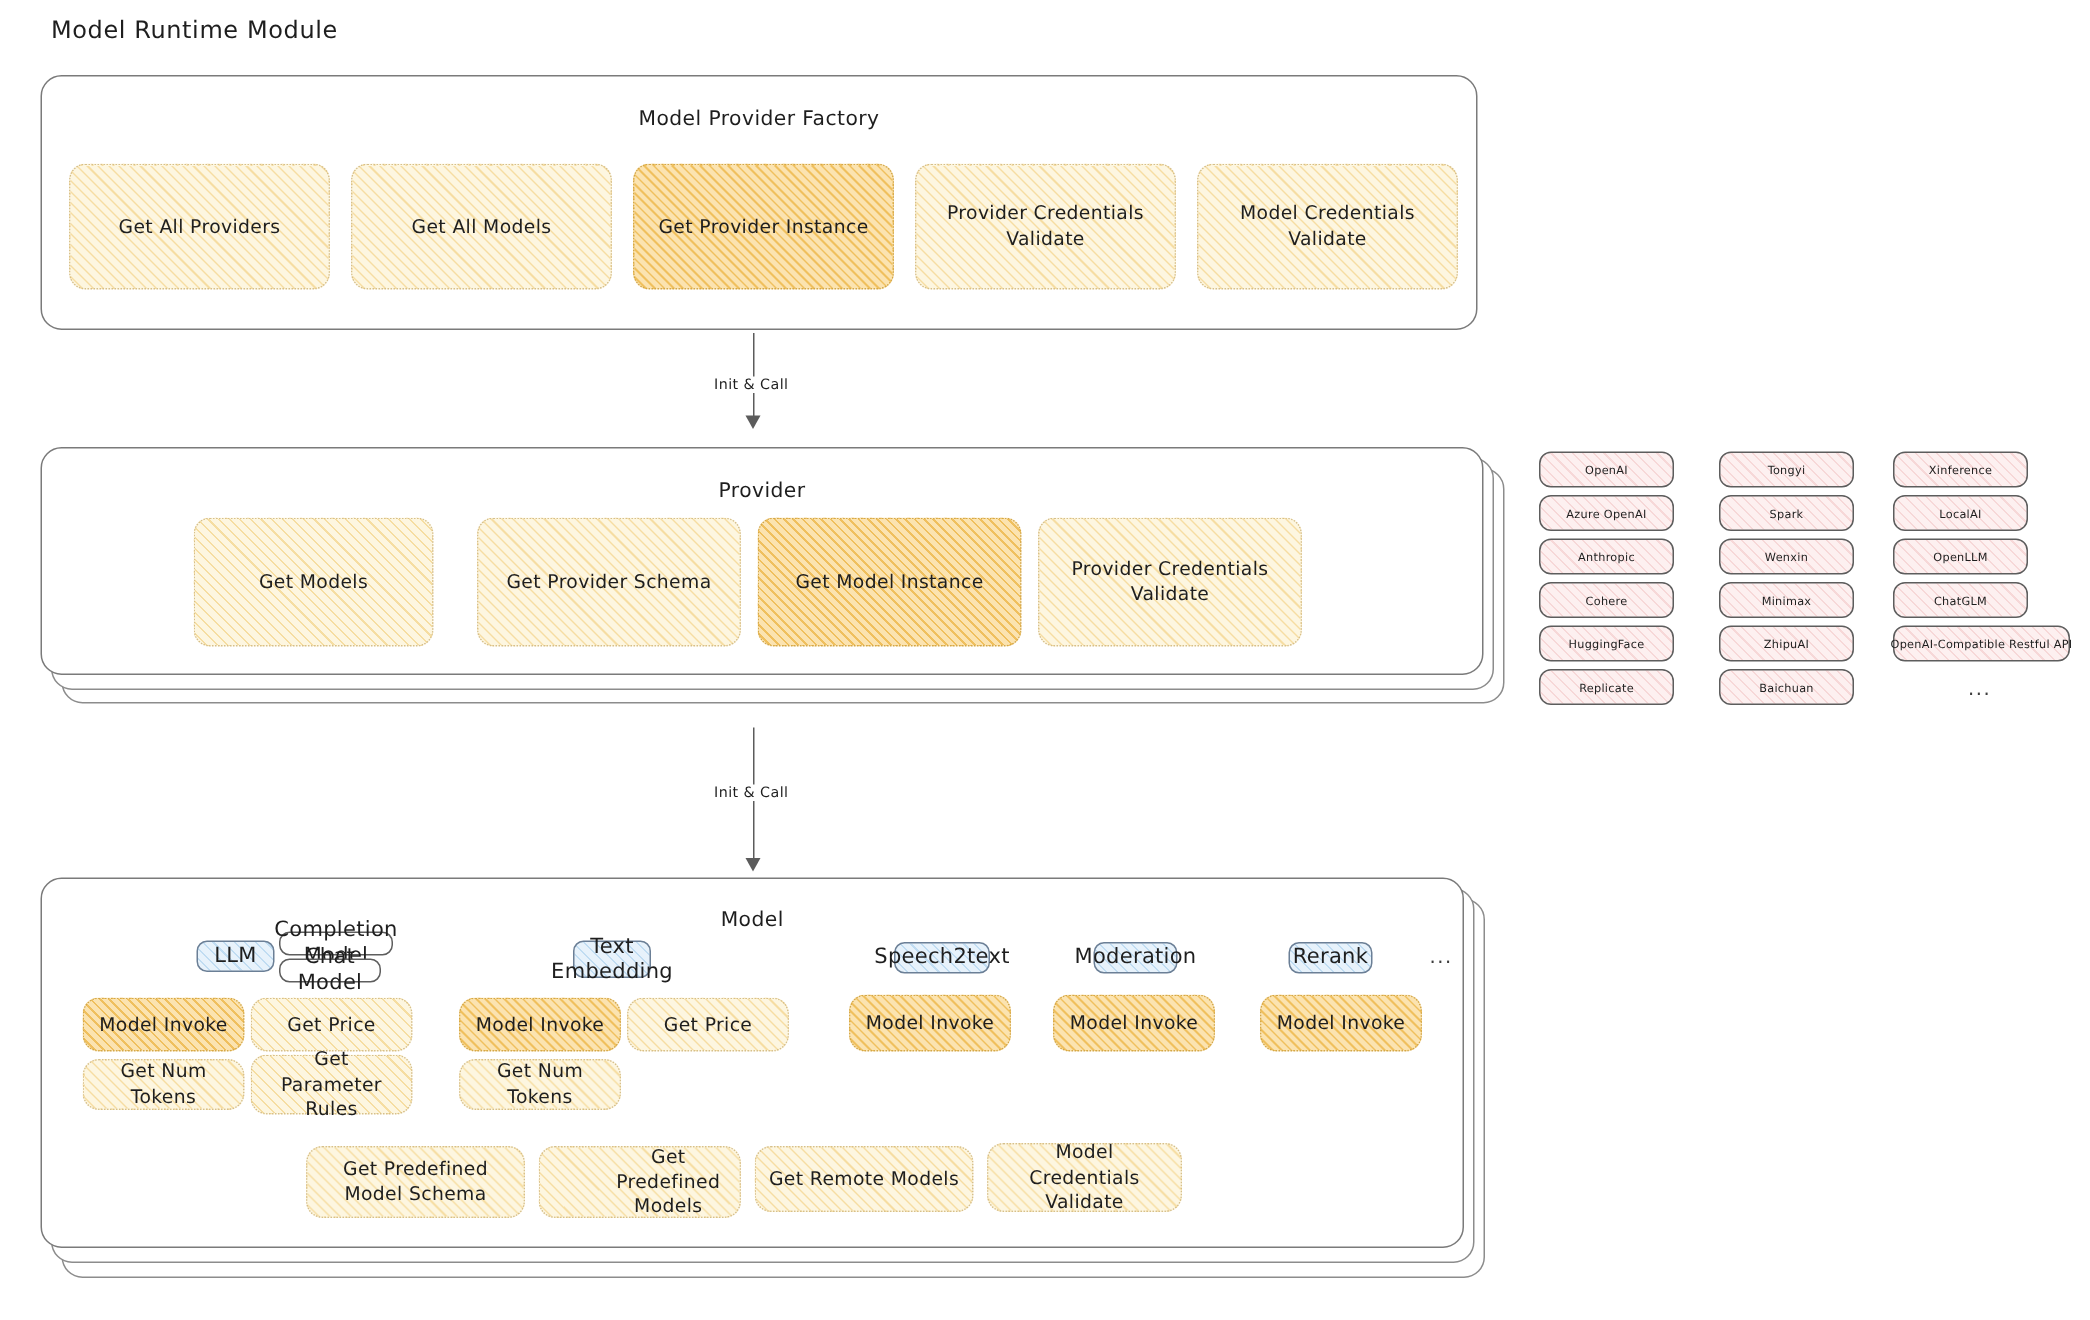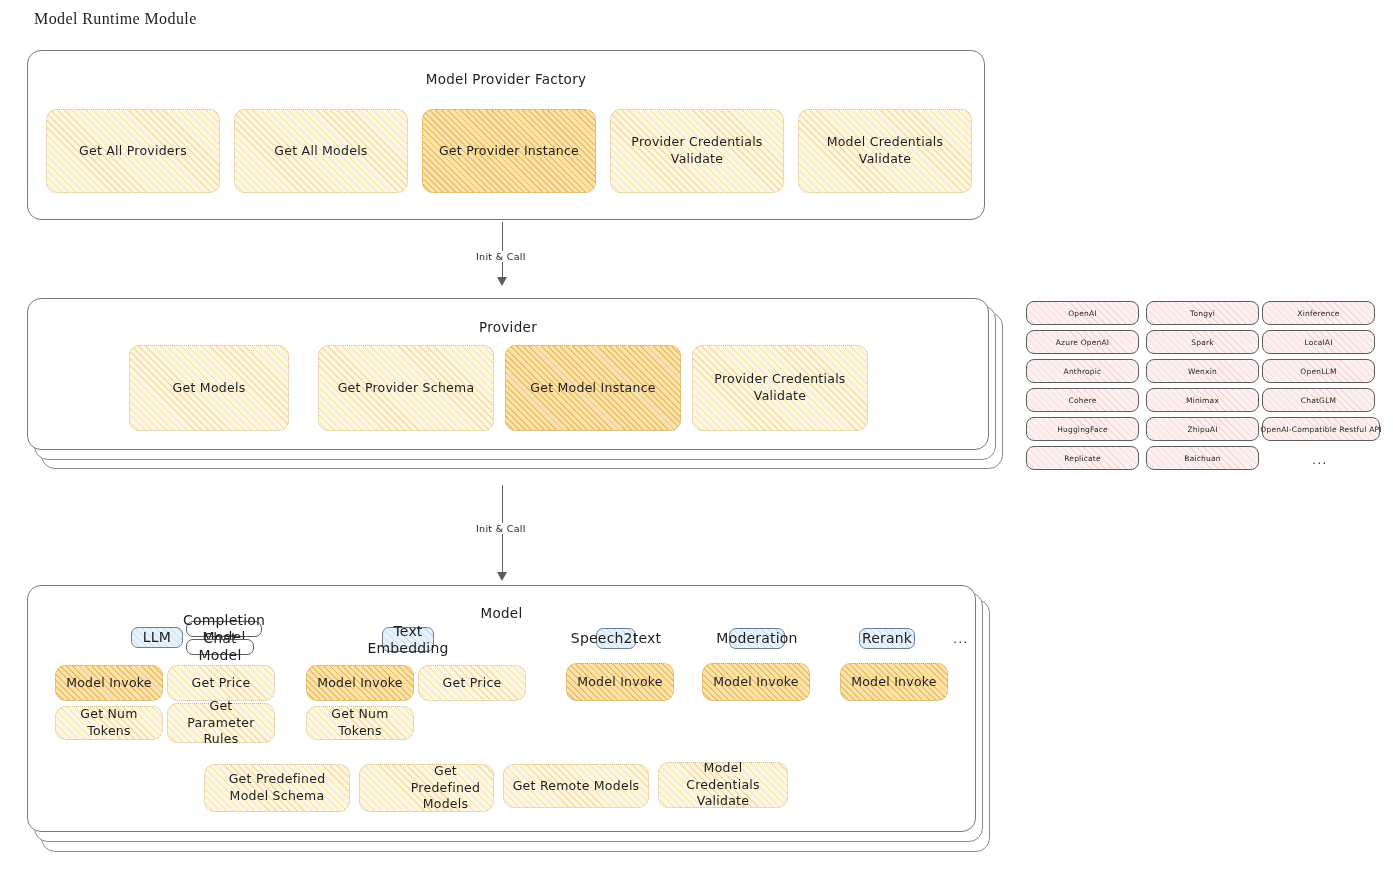--- a/index.html
+++ b/index.html
@@ -18,21 +18,20 @@
 
   
   #page-title {
     position: absolute;
     left: 34px;
     top: 10px;
     font-size: 16px;
     letter-spacing: 0.4px;
     color: #1e1e1e;
     white-space: nowrap;
-    font-family: Liberation Serif, serif;
   }
 
   
   .sketch-box {
     position: absolute;
     background: #ffffff;
     border: 1.4px solid #7a7a7a;
     border-radius: 14px;
     box-sizing: border-box;
   }
@@ -116,21 +115,21 @@
       rgba(255,255,255,0) 1px,
       rgba(255,255,255,0) 5px
     );
   }
   .chip.white { background: #ffffff; border-color: #5e5e5e; }
 
   
   .pill {
     position: absolute;
     box-sizing: border-box;
-    width: 113px;
+    width: 90px;
     height: 24px;
     border-radius: 8px;
     border: 1.2px solid #5d5d5d;
     display: flex;
     align-items: center;
     justify-content: center;
     font-size: 7.5px;
     letter-spacing: 0.2px;
     color: #1e1e1e;
     white-space: nowrap;
@@ -249,21 +248,21 @@
   <div class="node light" style="left:139px; top:79px; width:108px; height:36px;">Get Price</div>
   <div class="node light" style="left:27px; top:120px; width:108px; height:34px;">Get Num Tokens</div>
   <div class="node light" style="left:139px; top:117px; width:108px; height:40px;">Get Parameter Rules</div>
 
   <div class="chip blue" style="left:354px; top:41px; width:52px; height:25px;">Text Embedding</div>
 
   <div class="node strong" style="left:278px; top:79px; width:108px; height:36px;">Model Invoke</div>
   <div class="node light" style="left:390px; top:79px; width:108px; height:36px;">Get Price</div>
   <div class="node light" style="left:278px; top:120px; width:108px; height:34px;">Get Num Tokens</div>
 
-  <div class="chip blue" style="left:568px; top:42px; width:40px; height:21px;">Speech2text</div>
+  <div class="chip blue" style="left:568px; top:42px; width:64px; height:21px;">Speech2text</div>
   <div class="node strong" style="left:538px; top:77px; width:108px; height:38px;">Model Invoke</div>
 
   <div class="chip blue" style="left:701px; top:42px; width:56px; height:21px;">Moderation</div>
   <div class="node strong" style="left:674px; top:77px; width:108px; height:38px;">Model Invoke</div>
 
   <div class="chip blue" style="left:831px; top:42px; width:56px; height:21px;">Rerank</div>
   <div class="node strong" style="left:812px; top:77px; width:108px; height:38px;">Model Invoke</div>
 
   <div class="ellipsis" style="left:925px; top:46px;">...</div>
 

